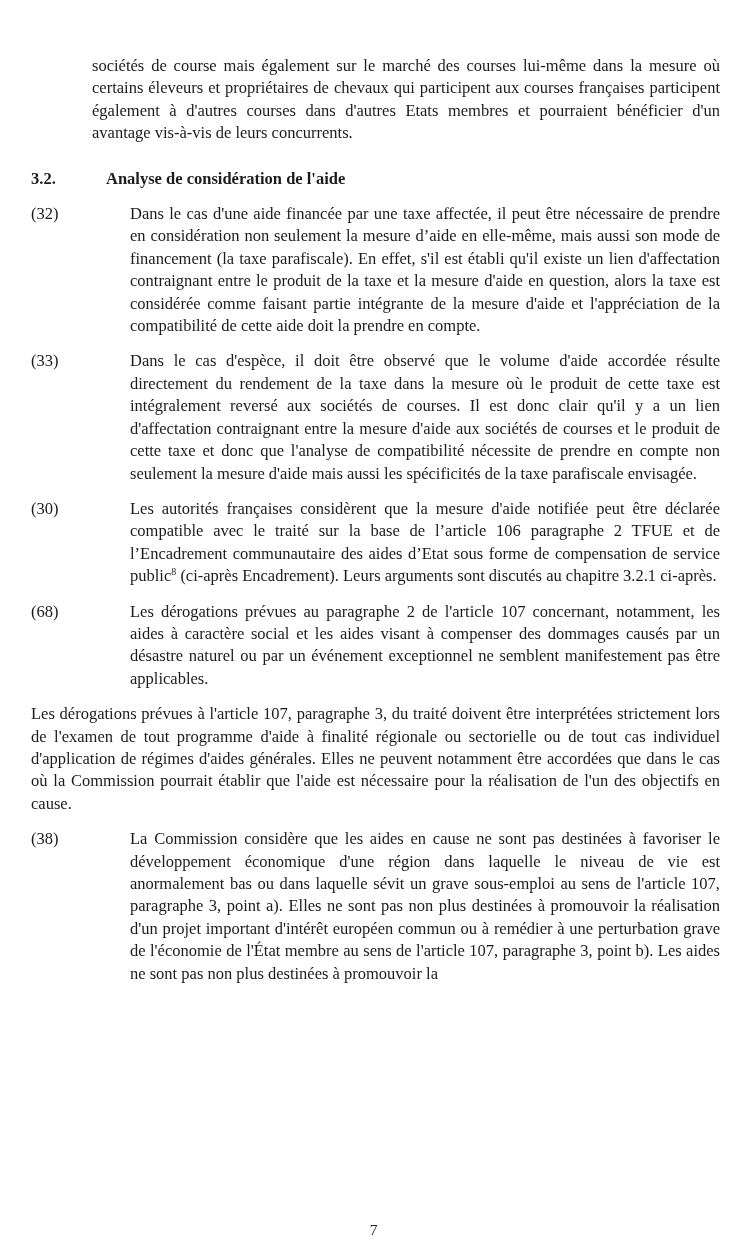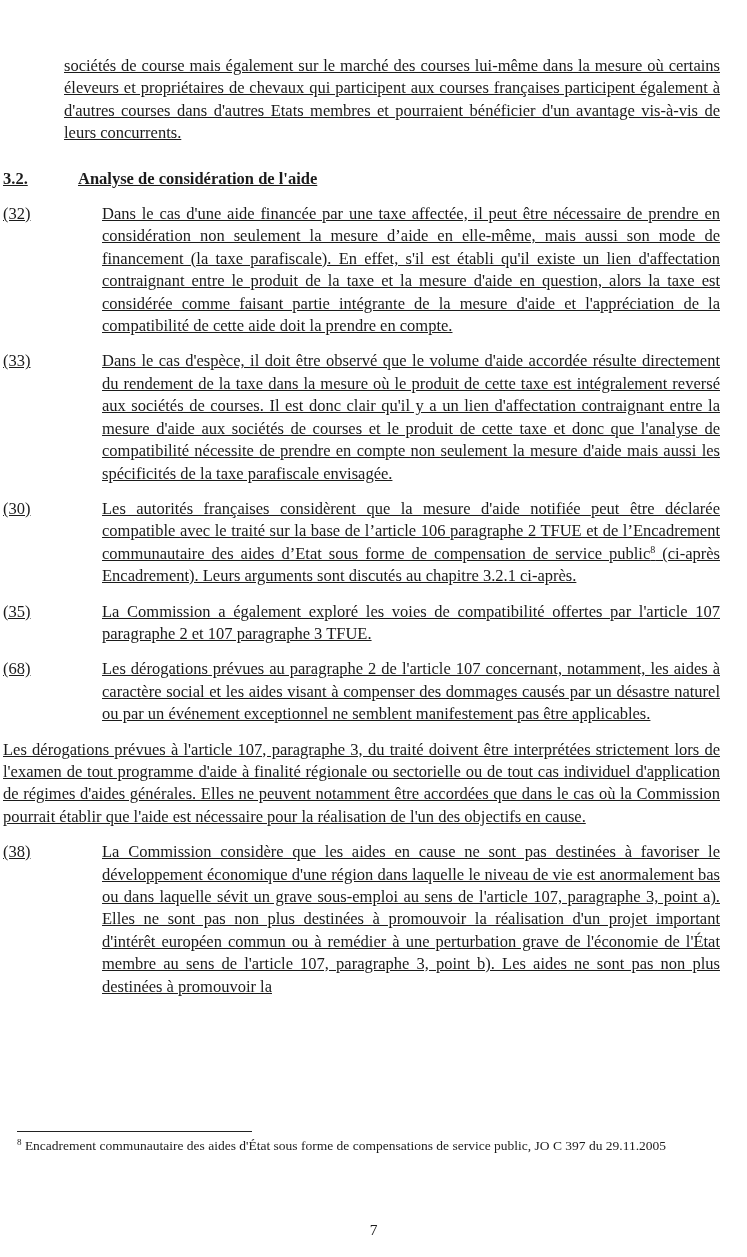--- a/index.html
+++ b/index.html
@@ -10,23 +10,22 @@
   .page {
     position: relative;
     width: 747px;
     height: 1257px;
     box-sizing: border-box;
     background: #ffffff;
     color: #1b1b1b;
     font-family: "Liberation Serif", "DejaVu Serif", serif;
     font-size: 16.5px;
     line-height: 22.4px;
-    padding: 55px 27px 0 3px;
+    padding: 55px 27px 0 31px;
     overflow: hidden;
-    text-decoration: underline;
   }
   .cont-para {
     margin: 0 0 0 61px;
     text-align: justify;
   }
   .section-heading {
     display: flex;
     font-weight: bold;
     margin-top: 23px;
     gap: 32px;
@@ -110,39 +109,31 @@
   <div class="item">
     <span class="num">(33)</span>
     <p class="txt">Dans le cas d'espèce, il doit être observé que le volume d'aide accordée résulte directement du rendement de la taxe dans la mesure où le produit de cette taxe est intégralement reversé aux sociétés de courses. Il est donc clair qu'il y a un lien d'affectation contraignant entre la mesure d'aide aux sociétés de courses et le produit de cette taxe et donc que l'analyse de compatibilité nécessite de prendre en compte non seulement la mesure d'aide mais aussi les spécificités de la taxe parafiscale envisagée.</p>
   </div>
 
   <div class="item">
     <span class="num">(30)</span>
     <p class="txt"><span>Les autorités françaises considèrent que la mesure d'aide notifiée peut être déclarée compatible avec le traité sur la base de l’article 106 paragraphe 2 TFUE et de l’Encadrement communautaire des aides d’Etat sous forme de compensation de service public</span><sup class="fn-ref">8</sup><span> (ci-après Encadrement). Leurs arguments sont discutés au chapitre 3.2.1 ci-après.</span></p>
   </div>
 
-  <div class="item">
-    <span class="num">(35)</span>
-    <p class="txt">La Commission a également exploré les voies de compatibilité offertes par l'article 107 paragraphe 2 et 107 paragraphe 3 TFUE.</p>
-  </div>
 
   <div class="item">
     <span class="num">(68)</span>
     <p class="txt">Les dérogations prévues au paragraphe 2 de l'article 107 concernant, notamment, les aides à caractère social et les aides visant à compenser des dommages causés par un désastre naturel ou par un événement exceptionnel ne semblent manifestement pas être applicables.</p>
   </div>
 
   <div class="item">
     <p class="txt">Les dérogations prévues à l'article 107, paragraphe 3, du traité doivent être interprétées strictement lors de l'examen de tout programme d'aide à finalité régionale ou sectorielle ou de tout cas individuel d'application de régimes d'aides générales. Elles ne peuvent notamment être accordées que dans le cas où la Commission pourrait établir que l'aide est nécessaire pour la réalisation de l'un des objectifs en cause.</p>
   </div>
 
   <div class="item">
     <span class="num">(38)</span>
     <p class="txt">La Commission considère que les aides en cause ne sont pas destinées à favoriser le développement économique d'une région dans laquelle le niveau de vie est anormalement bas ou dans laquelle sévit un grave sous-emploi au sens de l'article 107, paragraphe 3, point a). Elles ne sont pas non plus destinées à promouvoir la réalisation d'un projet important d'intérêt européen commun ou à remédier à une perturbation grave de l'économie de l'État membre au sens de l'article 107, paragraphe 3, point b). Les aides ne sont pas non plus destinées à promouvoir la</p>
   </div>
 
-  <div class="footnote-area">
-    <div class="fn-rule"></div>
-    <div class="footnote"><sup>8</sup> <span>Encadrement communautaire des aides d'État sous forme de compensations de service public, JO C 397 du 29.11.2005</span></div>
-  </div>
 
   <div class="page-number">7</div>
 
 </div>
 
 </body></html>

